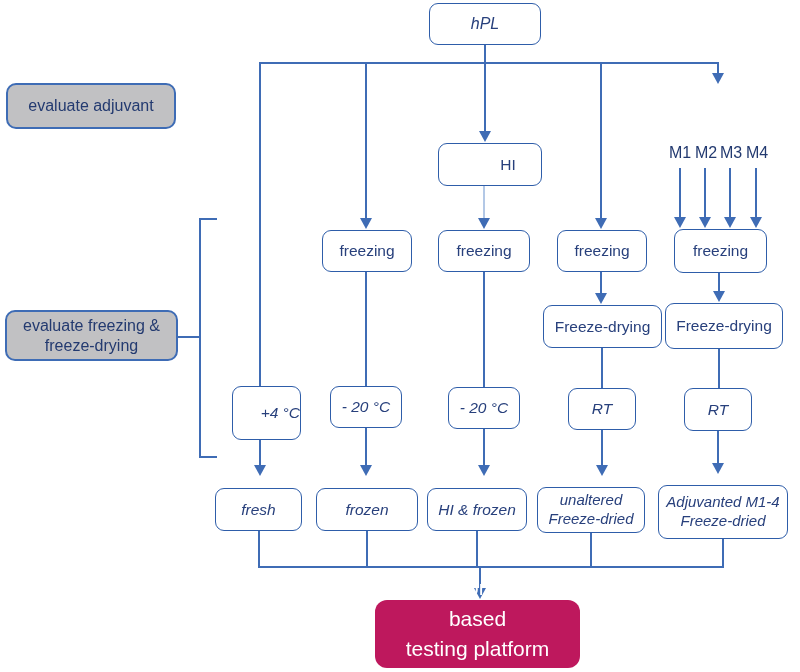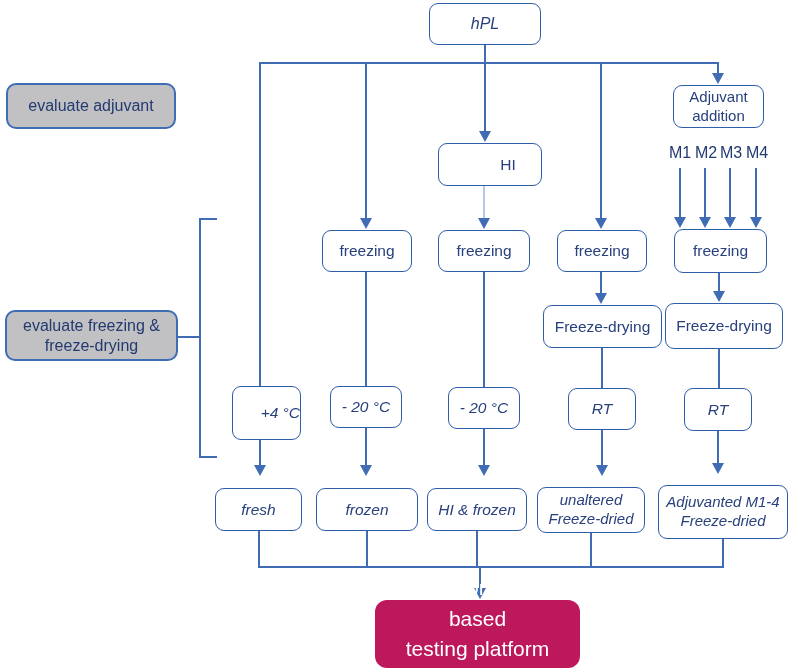--- a/index.html
+++ b/index.html
@@ -104,24 +104,20 @@
   </div>
   <div class="box gray" style="left:5px;top:310px;width:173px;height:51px;">
     <span>evaluate freezing &amp;</span>
     <span>freeze-drying</span>
   </div>
 
   <div class="box it" style="left:429px;top:3px;width:112px;height:42px;font-size:16px;">
     <span>hPL</span>
   </div>
 
-  <div class="box" style="left:673px;top:85px;width:91px;height:43px;font-size:15px;">
-    <span>Adjuvant</span>
-    <span>addition</span>
-  </div>
 
   <span class="mlabel" style="left:680px;top:144px;">M1</span>
   <span class="mlabel" style="left:706px;top:144px;">M2</span>
   <span class="mlabel" style="left:731px;top:144px;">M3</span>
   <span class="mlabel" style="left:757px;top:144px;">M4</span>
 
   <div class="box" style="left:438px;top:143px;width:104px;height:43px;padding-left:36px;">
     <span>HI</span>
   </div>
 

